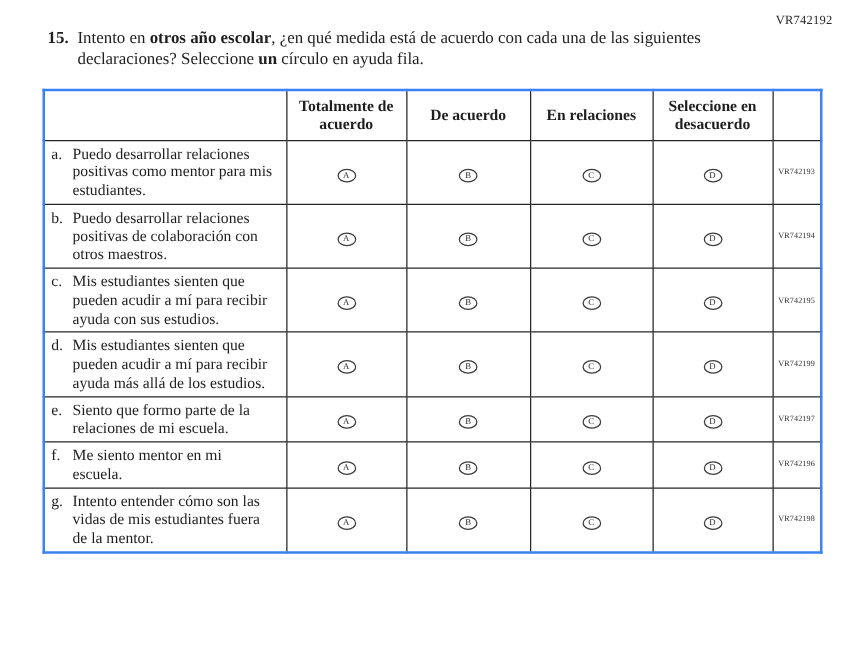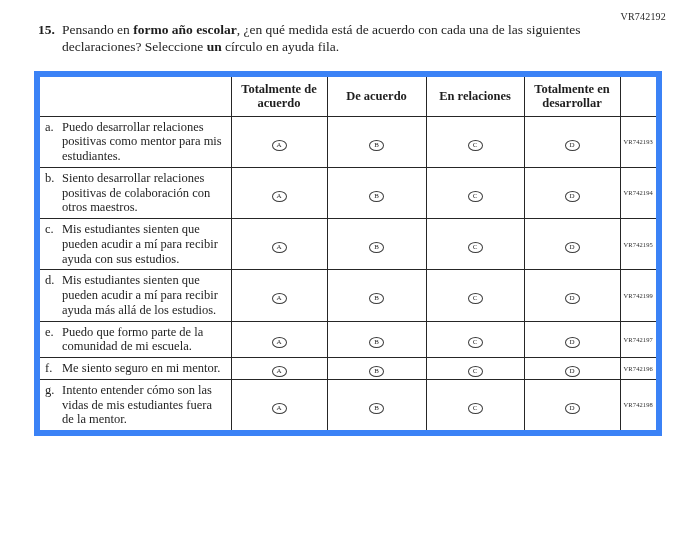--- a/index.html
+++ b/index.html
@@ -24,21 +24,21 @@
     width: 24px; flex: 0 0 24px;
   }
   .qtext {
     font-size: 13.5px; line-height: 1.25; max-width: 524px;
   }
   table.grid {
     border-collapse: collapse;
     table-layout: fixed;
     margin: 15px 0 0 34px;
     width: 622px;
-    border: 6px solid #3b82f6;
+    border: 2px solid #3b82f6;
   }
   table.grid th, table.grid td {
     border: 1.4px solid #262626;
   }
   thead th {
     font-size: 12.5px; font-weight: bold; line-height: 1.15;
     text-align: center; vertical-align: middle;
     padding: 5px 2px;
     border-bottom: 4px double #262626;
   }
@@ -75,39 +75,39 @@
   col.c-d { width: 96px; }
   col.c-code { width: 39px; }
 </style>
 </head>
 <body>
 
 <div class="top-code">VR742192</div>
 
 <div class="question">
   <span class="qnum">15.</span>
-  <div class="qtext"><span>Pensando en </span><b>formo año escolar</b><span>, ¿en qué medida está de acuerdo con cada una de las siguientes declaraciones? Seleccione </span><b>un</b><span> círculo en ayuda fila.</span></div>
+  <div class="qtext"><span>Intento en </span><b>otros año escolar</b><span>, ¿en qué medida está de acuerdo con cada una de las siguientes declaraciones? Seleccione </span><b>un</b><span> círculo en ayuda fila.</span></div>
 </div>
 
 <table class="grid">
   <colgroup>
     <col class="c-stmt">
       <col class="c-a">
       <col class="c-b">
       <col class="c-c">
       <col class="c-d">
       <col class="c-code">
   </colgroup>
   <thead>
     <tr>
       <th></th>
       <th>Totalmente de acuerdo</th>
       <th>De acuerdo</th>
       <th>En relaciones</th>
-      <th>Totalmente en desarrollar</th>
+      <th>Seleccione en desacuerdo</th>
       <th></th>
     </tr>
   </thead>
   <tbody>
     <tr>
       <td class="stmt">
         <div class="stmt-inner">
           <span class="stmt-letter">a.</span>
           <div class="stmt-text">Puedo desarrollar relaciones positivas como mentor para mis estudiantes.</div>
         </div>
@@ -115,21 +115,21 @@
       <td class="opt"><span class="bubble">A</span></td>
       <td class="opt"><span class="bubble">B</span></td>
       <td class="opt"><span class="bubble">C</span></td>
       <td class="opt"><span class="bubble">D</span></td>
       <td class="code">VR742193</td>
     </tr>
     <tr>
       <td class="stmt">
         <div class="stmt-inner">
           <span class="stmt-letter">b.</span>
-          <div class="stmt-text">Siento desarrollar relaciones positivas de colaboración con otros maestros.</div>
+          <div class="stmt-text">Puedo desarrollar relaciones positivas de colaboración con otros maestros.</div>
         </div>
       </td>
       <td class="opt"><span class="bubble">A</span></td>
       <td class="opt"><span class="bubble">B</span></td>
       <td class="opt"><span class="bubble">C</span></td>
       <td class="opt"><span class="bubble">D</span></td>
       <td class="code">VR742194</td>
     </tr>
     <tr>
       <td class="stmt">
@@ -154,34 +154,34 @@
       <td class="opt"><span class="bubble">A</span></td>
       <td class="opt"><span class="bubble">B</span></td>
       <td class="opt"><span class="bubble">C</span></td>
       <td class="opt"><span class="bubble">D</span></td>
       <td class="code">VR742199</td>
     </tr>
     <tr>
       <td class="stmt">
         <div class="stmt-inner">
           <span class="stmt-letter">e.</span>
-          <div class="stmt-text">Puedo que formo parte de la comunidad de mi escuela.</div>
+          <div class="stmt-text">Siento que formo parte de la relaciones de mi escuela.</div>
         </div>
       </td>
       <td class="opt"><span class="bubble">A</span></td>
       <td class="opt"><span class="bubble">B</span></td>
       <td class="opt"><span class="bubble">C</span></td>
       <td class="opt"><span class="bubble">D</span></td>
       <td class="code">VR742197</td>
     </tr>
     <tr>
       <td class="stmt">
         <div class="stmt-inner">
           <span class="stmt-letter">f.</span>
-          <div class="stmt-text">Me siento seguro en mi mentor.</div>
+          <div class="stmt-text">Me siento mentor en mi escuela.</div>
         </div>
       </td>
       <td class="opt"><span class="bubble">A</span></td>
       <td class="opt"><span class="bubble">B</span></td>
       <td class="opt"><span class="bubble">C</span></td>
       <td class="opt"><span class="bubble">D</span></td>
       <td class="code">VR742196</td>
     </tr>
     <tr>
       <td class="stmt">

